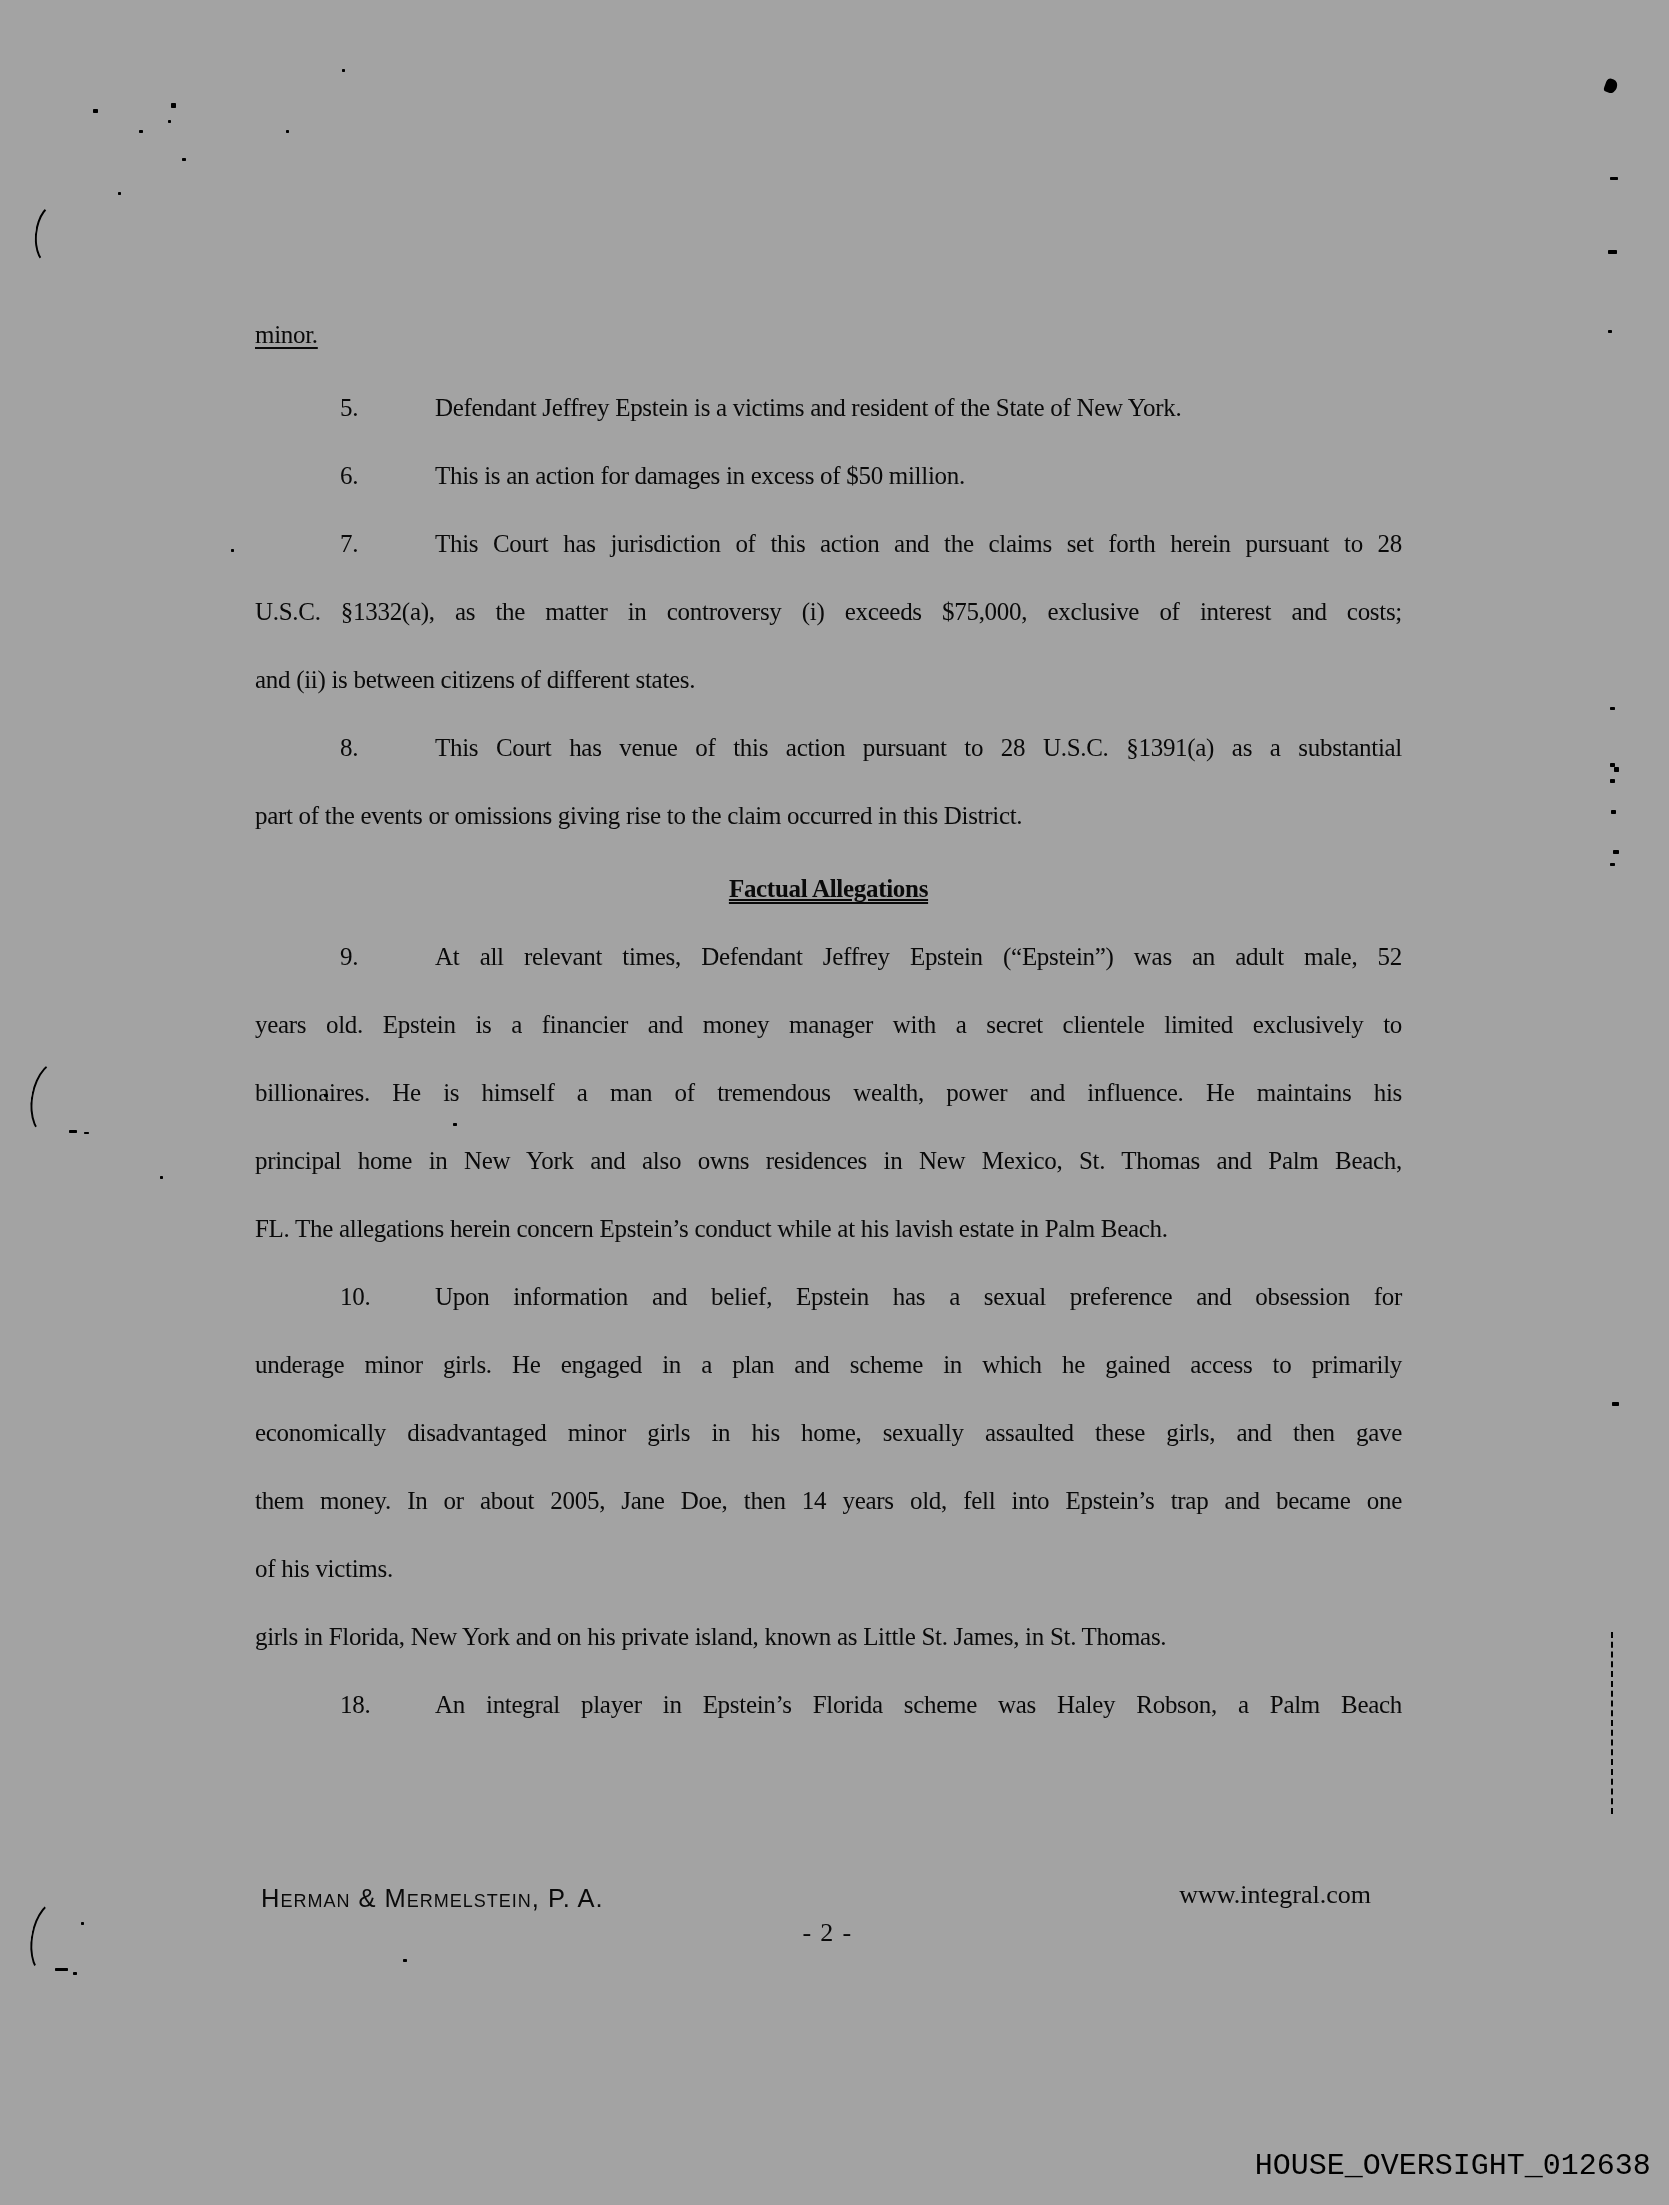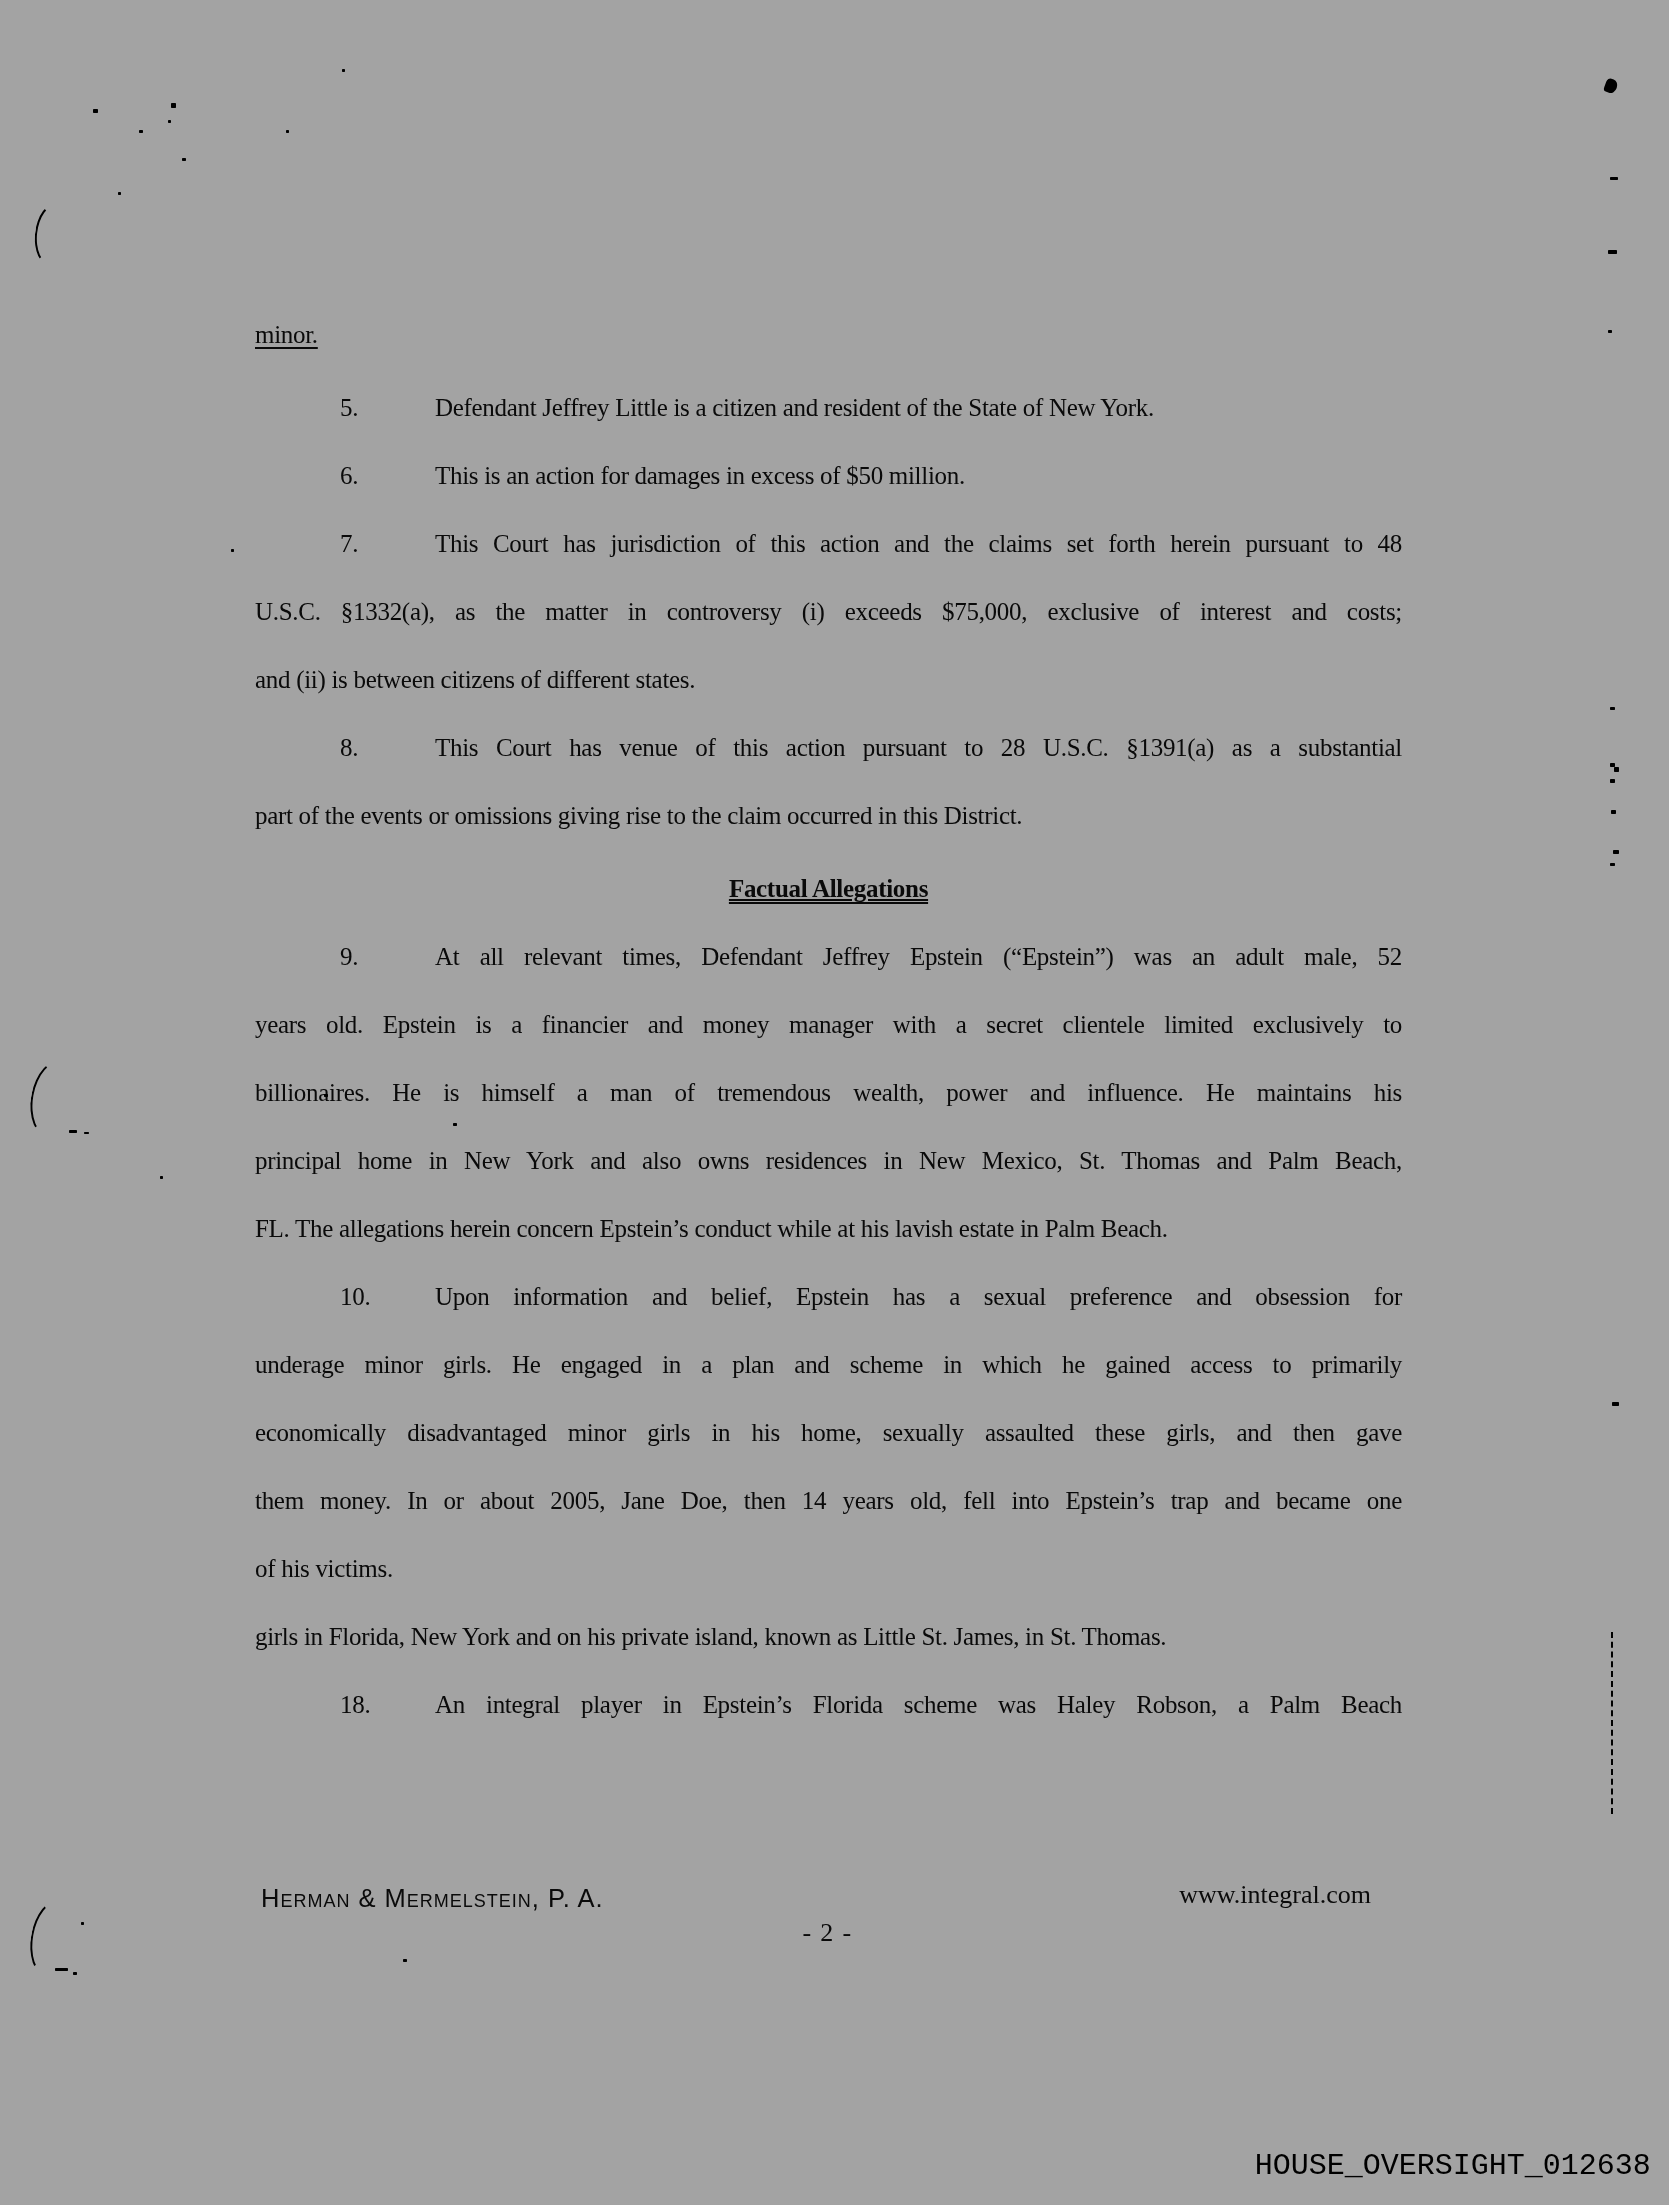--- a/index.html
+++ b/index.html
@@ -97,23 +97,23 @@
     border-left: 2.6px dashed #000;
   }
 </style>
 </head>
 <body>
 
 <div class="page">
 
   <div class="doc-body">
       <div class="line minor"><span class="u">minor.</span></div>
-      <div class="line num sp-sm"><span class="pnum">5.</span><span>Defendant Jeffrey Little is a citizen and resident of the State of New York.</span></div>
+      <div class="line num sp-sm"><span class="pnum">5.</span><span>Defendant Jeffrey Epstein is a victims and resident of the State of New York.</span></div>
       <div class="line num"><span class="pnum">6.</span><span>This is an action for damages in excess of $50 million.</span></div>
-      <div class="line num j"><span class="pnum">7.</span><span>This Court has jurisdiction of this action and the claims set forth herein pursuant to 48</span></div>
+      <div class="line num j"><span class="pnum">7.</span><span>This Court has jurisdiction of this action and the claims set forth herein pursuant to 28</span></div>
       <div class="line cont j"><span>U.S.C. §1332(a), as the matter in controversy (i) exceeds $75,000, exclusive of interest and costs;</span></div>
       <div class="line cont"><span>and (ii) is between citizens of different states.</span></div>
       <div class="line num j"><span class="pnum">8.</span><span>This Court has venue of this action pursuant to 28 U.S.C. §1391(a) as a substantial</span></div>
       <div class="line cont"><span>part of the events or omissions giving rise to the claim occurred in this District.</span></div>
       <div class="line heading sp-md"><span class="heading-text">Factual Allegations</span></div>
       <div class="line num j"><span class="pnum">9.</span><span>At all relevant times, Defendant Jeffrey Epstein (“Epstein”) was an adult male, 52</span></div>
       <div class="line cont j"><span>years old. Epstein is a financier and money manager with a secret clientele limited exclusively to</span></div>
       <div class="line cont j"><span>billionaires. He is himself a man of tremendous wealth, power and influence. He maintains his</span></div>
       <div class="line cont j"><span>principal home in New York and also owns residences in New Mexico, St. Thomas and Palm Beach,</span></div>
       <div class="line cont"><span>FL. The allegations herein concern Epstein’s conduct while at his lavish estate in Palm Beach.</span></div>

